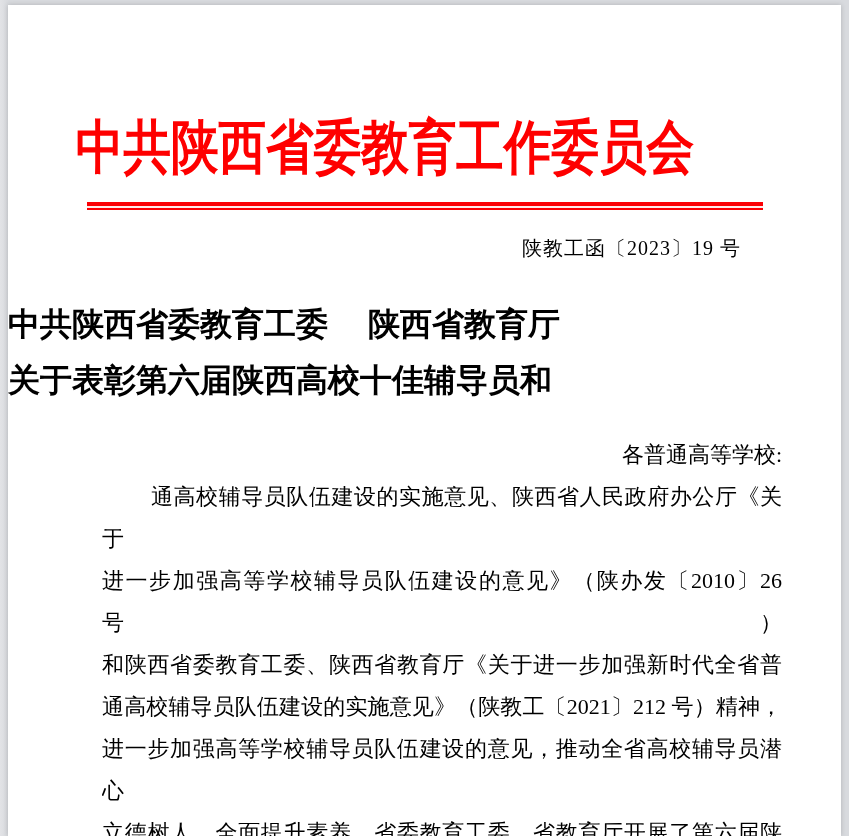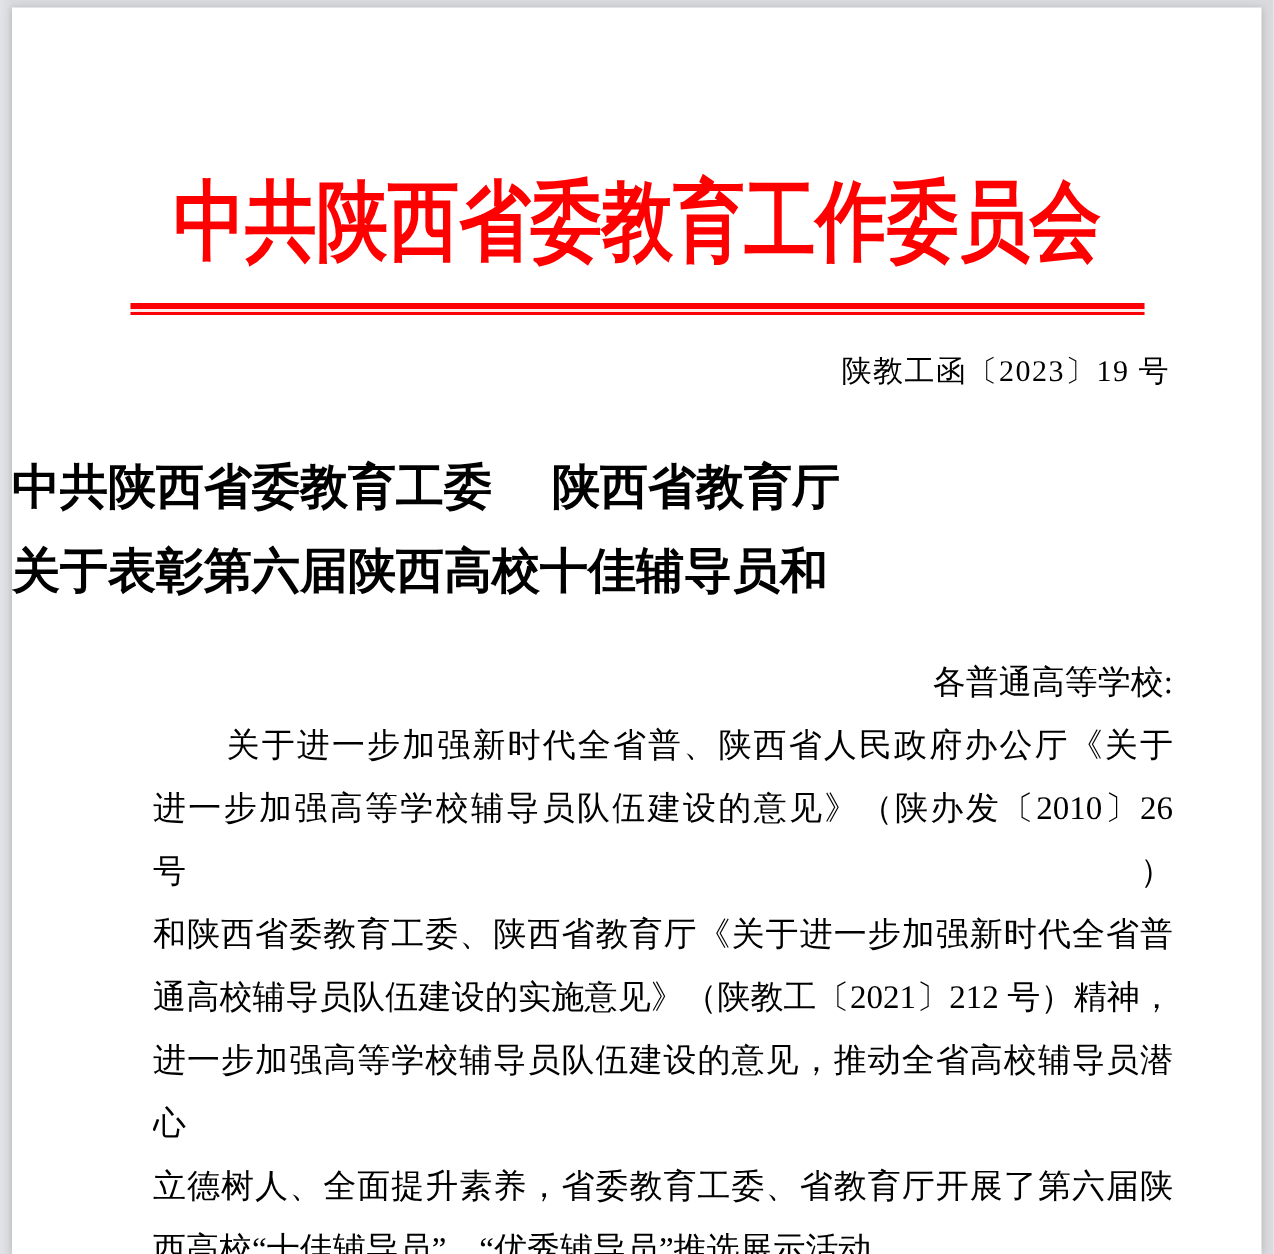--- a/index.html
+++ b/index.html
@@ -19,42 +19,41 @@
     left: 8px; top: 5px;
     width: 833px; height: 831px;
     background: #ffffff;
     box-shadow: 0 0 5px rgba(0,0,0,0.18);
     overflow: hidden;
   }
   .letterhead {
     margin-top: 108px;
     height: 70px;
     line-height: 70px;
-    text-align: center;
     color: #fe0000;
     font-size: 58px;
     font-weight: bold;
     white-space: nowrap;
   }
   .letterhead .scale-x {
     display: inline-block;
     transform: scaleX(0.82);
     transform-origin: 50% 50%;
   }
   .rule {
     margin: 19px auto 0 auto;
     width: 676px;
     height: 2px;
     border-top: 4px solid #fb0005;
     border-bottom: 2px solid #fb0005;
     background: #ffe9e9;
   }
   .doc-number {
     margin-top: 24px;
-    padding-right: 61px;
+    padding-right: 100px;
     text-align: right;
     font-size: 20px;
     line-height: 28px;
     color: #000;
     letter-spacing: 1px;
   }
   .doc-title {
     margin-top: 34px;
     font-weight: bold;
     color: #000;
@@ -104,21 +103,21 @@
 
     <div class="doc-number">陕教工函〔2023〕19 号</div>
 
     <div class="doc-title">
       <div class="t-line">中共陕西省委教育工委　 陕西省教育厅</div>
       <div class="t-line">关于表彰第六届陕西高校十佳辅导员和</div>
     </div>
 
     <div class="body-block">
       <div class="salutation">各普通高等学校:</div>
-      <div class="b-line just indent">关于进一步加强新时代全省普、陕西省人民政府办公厅《关于</div>
+      <div class="b-line just indent">通高校辅导员队伍建设的实施意见、陕西省人民政府办公厅《关于</div>
       <div class="b-line just">进一步加强高等学校辅导员队伍建设的意见》（陕办发〔2010〕26 号）</div>
       <div class="b-line just">和陕西省委教育工委、陕西省教育厅《关于进一步加强新时代全省普</div>
       <div class="b-line just">通高校辅导员队伍建设的实施意见》（陕教工〔2021〕212 号）精神，</div>
       <div class="b-line just">进一步加强高等学校辅导员队伍建设的意见，推动全省高校辅导员潜心</div>
       <div class="b-line just">立德树人、全面提升素养，省委教育工委、省教育厅开展了第六届陕</div>
       <div class="b-line">西高校“十佳辅导员”　“优秀辅导员”推选展示活动。</div>
     </div>
 
   </div>
 </div>

